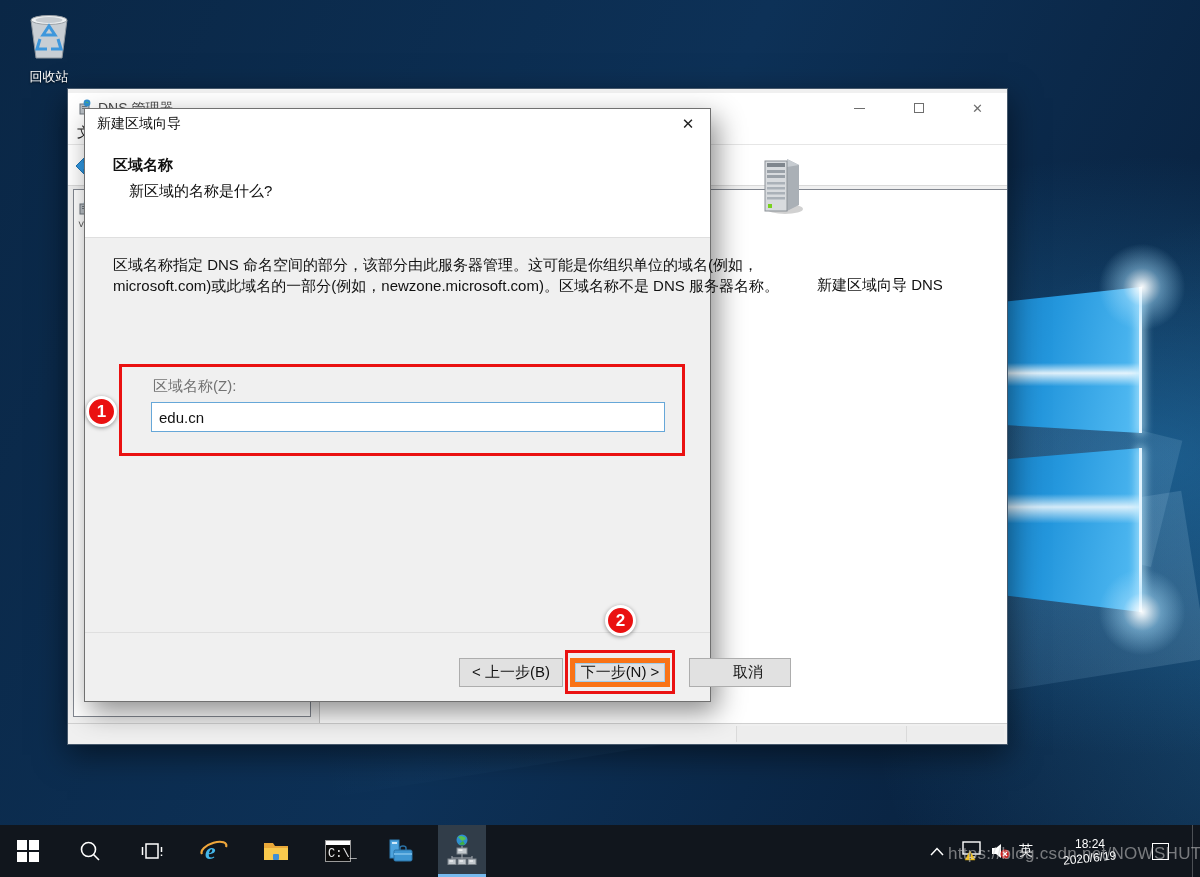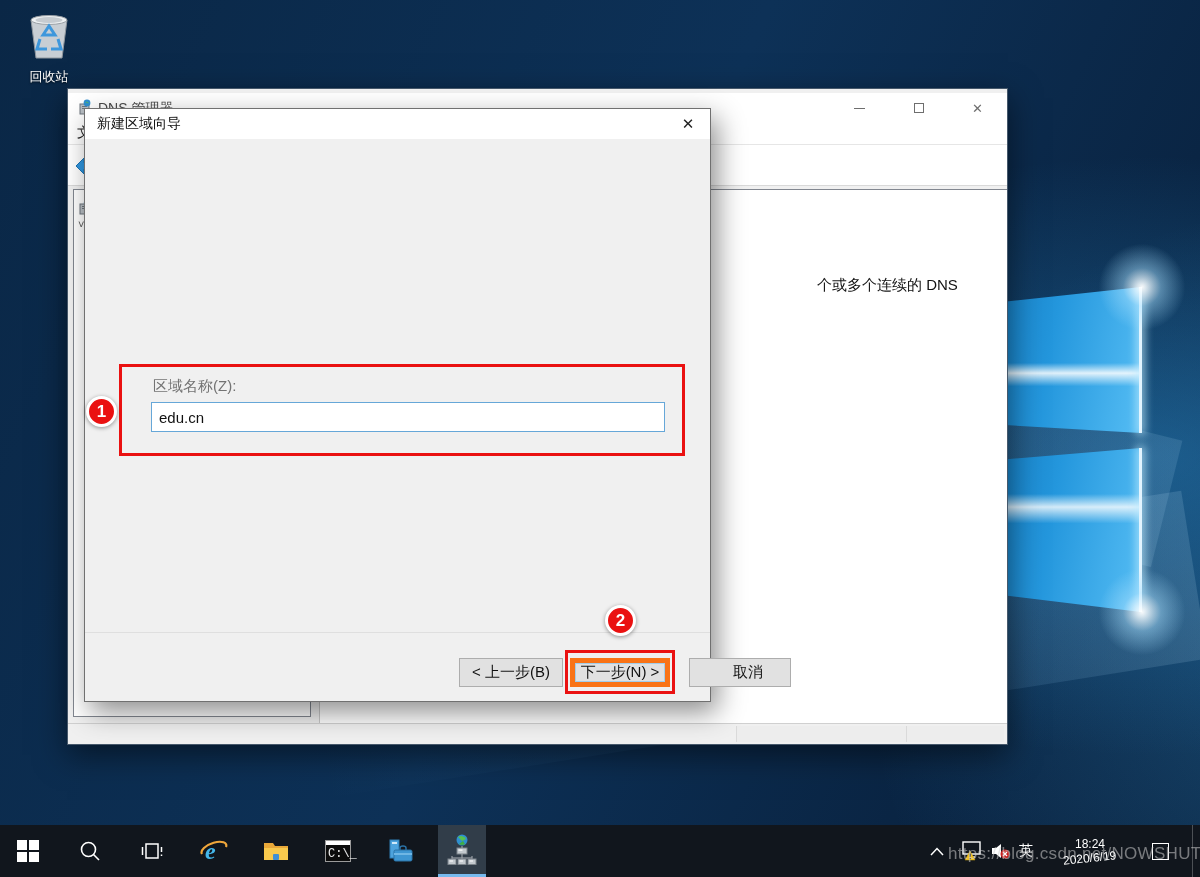--- a/index.html
+++ b/index.html
@@ -172,33 +172,52 @@
     <svg class="tree-server-icon" width="16" height="16" viewBox="0 0 16 16">
       <rect x="3" y="5" width="9" height="10" fill="#b9bfc4" stroke="#6d757c" stroke-width="1"></rect>
       <rect x="5" y="7" width="5" height="1" fill="#6d757c"></rect>
         <rect x="5" y="9" width="5" height="1" fill="#6d757c"></rect>
       <circle cx="10" cy="4" r="3.2" fill="#2f8fd0"></circle>
         <path d="M8 3 a3.2 3.2 0 0 1 4 1.4" fill="#57c24f"></path>
     </svg>
     <span class="tree-chevron">˅</span>
   </div>
   <div class="right-pane">
-    <span class="pane-fragment">个或多个连续的 DNS</span>
+    <span class="pane-fragment">新建区域向导 DNS</span>
   </div>
   <div class="dns-statusbar">
     <div class="status-seg seg1"></div>
     <div class="status-seg seg2"></div>
   </div>
 </div>
 
 <div class="wizard">
   <div class="wiz-titlebar">
     <span class="wiz-title">新建区域向导</span>
     <div class="wiz-close">✕</div>
   </div>
+  <div class="wiz-header">
+    <span class="wiz-heading">区域名称</span>
+    <span class="wiz-subheading">新区域的名称是什么?</span>
+    <svg class="server-icon" width="48" height="64" viewBox="0 0 48 64">
+      <ellipse cx="28" cy="56" rx="18" ry="5" fill="#000" opacity="0.18"></ellipse>
+      <path d="M30 6 L42 12 L42 52 L30 58 Z" fill="#aab0b6"></path>
+      <path d="M30 6 L42 12 L30 14 Z" fill="#c7ccd1"></path>
+      <rect x="8" y="8" width="22" height="50" fill="#d8dbde" stroke="#8a9096" stroke-width="1"></rect>
+      <rect x="10" y="10" width="18" height="4" fill="#7f868d"></rect>
+      <rect x="10" y="17" width="18" height="3" fill="#9aa1a8"></rect>
+      <rect x="10" y="22" width="18" height="3" fill="#9aa1a8"></rect>
+      <rect x="10" y="29" width="18" height="2.5" fill="#aab1b8"></rect>
+      <rect x="10" y="34" width="18" height="2.5" fill="#aab1b8"></rect>
+      <rect x="10" y="39" width="18" height="2.5" fill="#aab1b8"></rect>
+      <rect x="10" y="44" width="18" height="2.5" fill="#aab1b8"></rect>
+      <rect x="11" y="51" width="4" height="4" fill="#79d21e"></rect>
+    </svg>
+  </div>
+  <div class="wiz-body-text">区域名称指定 DNS 命名空间的部分，该部分由此服务器管理。这可能是你组织单位的域名(例如，microsoft.com)或此域名的一部分(例如，newzone.microsoft.com)。区域名称不是 DNS 服务器名称。</div>
 
   <div class="ann-rect rect-field"></div>
   <span class="field-label">区域名称(Z):</span>
   <input class="zone-input" type="text" value="edu.cn" style="">
   <div class="ann-circle circ1">1</div>
 
   <div class="wiz-footer-sep"></div>
   <div class="ann-circle circ2">2</div>
   <button class="wiz-btn btn-back">&lt; 上一步(B)</button>
   <button class="wiz-btn btn-next">下一步(N) &gt;</button>

